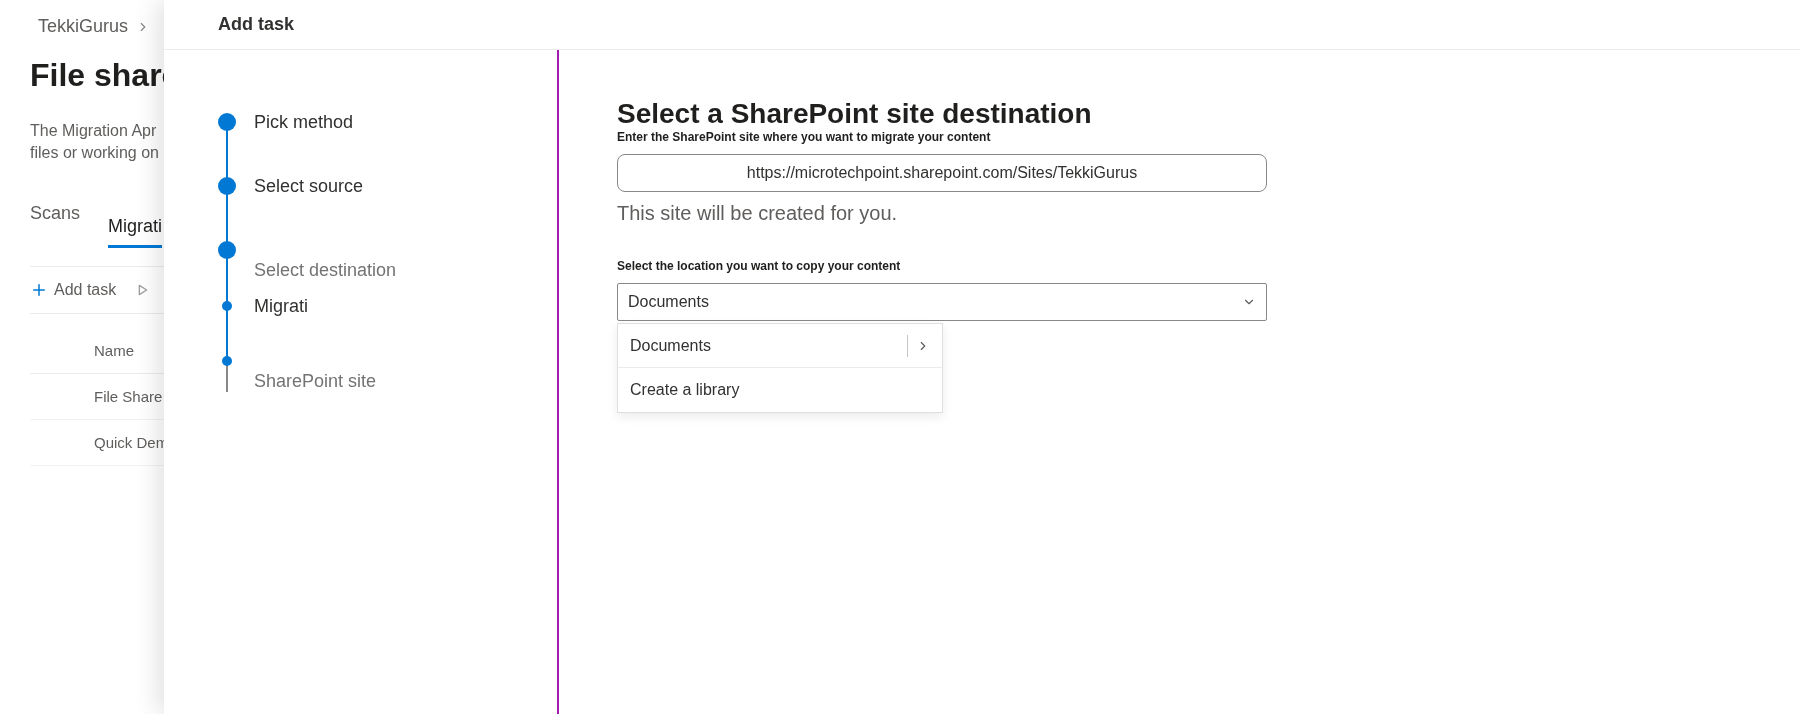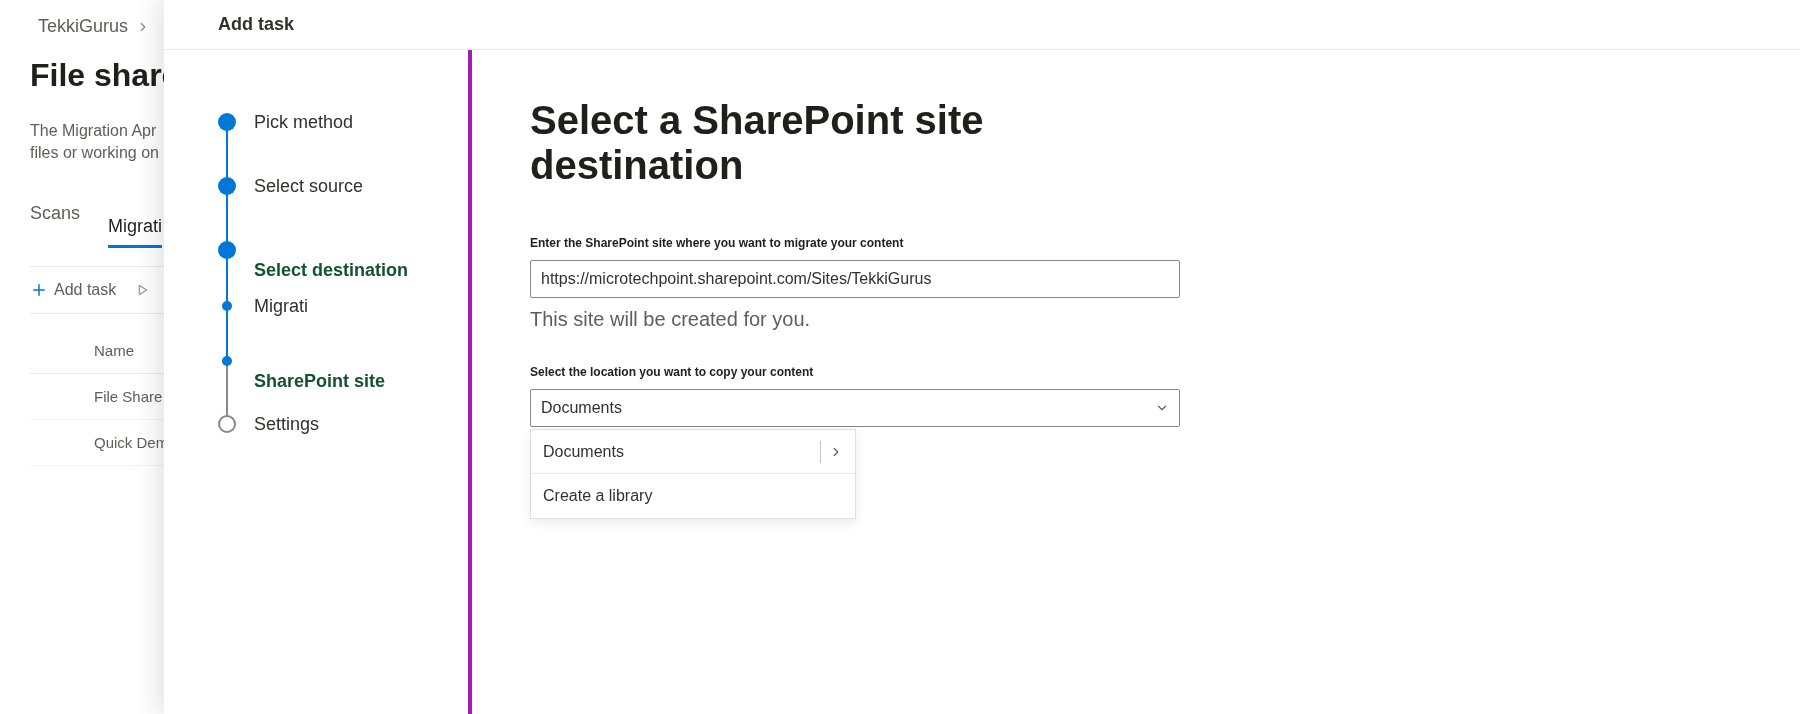--- a/index.html
+++ b/index.html
@@ -100,22 +100,22 @@
     font-weight: 700;
     border-bottom: 1px solid #edebe9;
   }
   .panel-body {
     flex: 1;
     display: flex;
   }
 
   
   .stepper {
-    width: 308px;
-    border-right: 4px solid #a21caf;
+    width: 395px;
+    border-right: 2px solid #a21caf;
     padding: 40px 20px 20px 54px;
   }
   .step {
     position: relative;
     display: flex;
     align-items: center;
     gap: 18px;
     min-height: 64px;
   }
   .step.sub { min-height: 48px; }
@@ -134,51 +134,51 @@
     left: 8px;
     top: 0;
     bottom: 0;
     width: 2px;
     background: #0078d4;
     z-index: 1;
   }
   .step.sub .step-line { left: 8px; }
   .step-line.gray { background: #8a8886; }
   .step-label { font-size: 18px; color: #323130; }
-  .step-label.bold { font-weight: 700; color: #14532d; margin-top: 41px; }
+  .step-label.bold { font-weight: 400; color: #737373; margin-top: 41px; }
 
   
   .form-area {
     flex: 1;
     padding: 48px 58px;
     max-width: 780px;
   }
   .form-title {
-    font-size: 40px;
+    font-size: 28px;
     font-weight: 700;
     color: #201f1e;
-    margin-bottom: 48px;
   }
   .form-label {
     font-size: 12px;
     font-weight: 600;
     color: #201f1e;
     margin-bottom: 10px;
   }
   .text-input {
     width: 650px;
     height: 38px;
     border: 1px solid #8a8886;
-    border-radius: 2px;
+    border-radius: 8px;
     padding: 0 10px;
     font-size: 16px;
     color: #323130;
     outline: none;
     display: flex;
     align-items: center;
+    justify-content: center;
   }
   .help-text {
     font-size: 20px;
     color: #605e5c;
     margin-top: 10px;
     margin-bottom: 34px;
   }
   .select-box {
     width: 650px;
     height: 38px;
@@ -291,25 +291,20 @@
         <div class="step-label">Migrati</div>
       </div>
 
       <div class="step sub">
         <div class="step-line" style="bottom:50%;"></div>
         <div class="step-line gray" style="top:50%;"></div>
         <div class="step-dot small"></div>
         <div class="step-label bold">SharePoint site</div>
       </div>
 
-      <div class="step">
-        <div class="step-line gray" style="bottom:50%;"></div>
-        <div class="step-dot empty"></div>
-        <div class="step-label">Settings</div>
-      </div>
 
     </div>
 
     <div class="form-area">
       <div class="form-title">Select a SharePoint site destination</div>
 
       <div class="form-label">Enter the SharePoint site where you want to migrate your content</div>
       <div class="text-input">
         <span>https://microtechpoint.sharepoint.com/Sites/TekkiGurus</span>
       </div>

